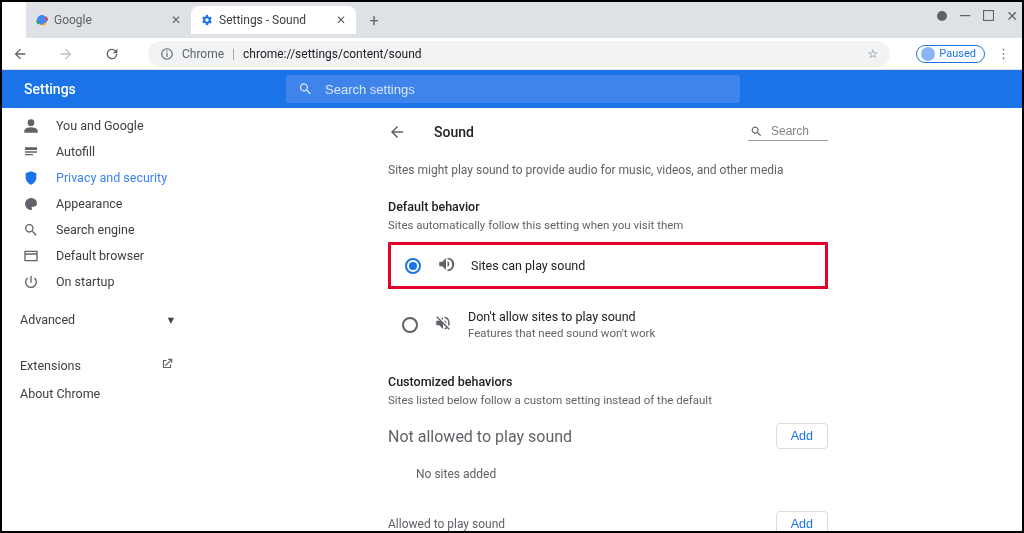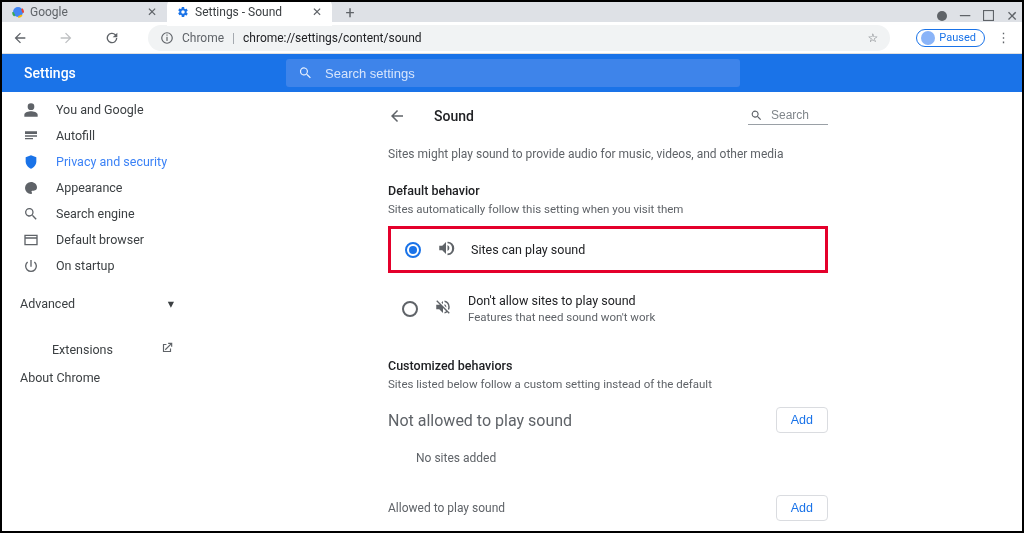--- a/index.html
+++ b/index.html
@@ -11,23 +11,24 @@
     color: #202124;
     width: 1024px;
     height: 533px;
     overflow: hidden;
     border: 2px solid #000;
   }
   
   .tabstrip {
     display: flex;
     align-items: center;
-    height: 20px;
+    height: 36px;
     background: #dee1e6;
     position: relative;
+    margin-left: 24px;
   }
   .tab {
     display: flex;
     align-items: center;
     gap: 6px;
     padding: 0 10px 0 10px;
     height: 28px;
     width: 165px;
     font-size: 12px;
     color: #5f6368;
@@ -93,21 +94,21 @@
     color:#3c4043; cursor:pointer; border-radius:0 14px 14px 0;
   }
   .sb-item.active { color:#3b82f6; }
   .sb-item .ico { width:18px; display:flex; align-items:center; justify-content:center; }
   .sb-advanced {
     display:flex; align-items:center; justify-content:space-between; padding:12px 20px 6px 18px;
     font-size:12.5px; color:#3c4043; cursor:pointer;
   }
   .sb-link {
     display:flex; align-items:center; justify-content:space-between; padding:10px 20px 2px 18px;
-    font-size:12.5px; color:#3c4043; cursor:pointer;margin-left:32px;
+    font-size:12.5px; color:#3c4043; cursor:pointer;
   }
   .sb-plain { padding:10px 20px 2px 18px; font-size:12.5px; color:#3c4043; cursor:pointer; }
 
   .content-outer {
     flex:1; display:flex; justify-content:center; padding-top:0; overflow:auto;
   }
   .content {
     width:440px; padding:14px 0 0 0; color:#5f6368;
   }
   .panel-head {

